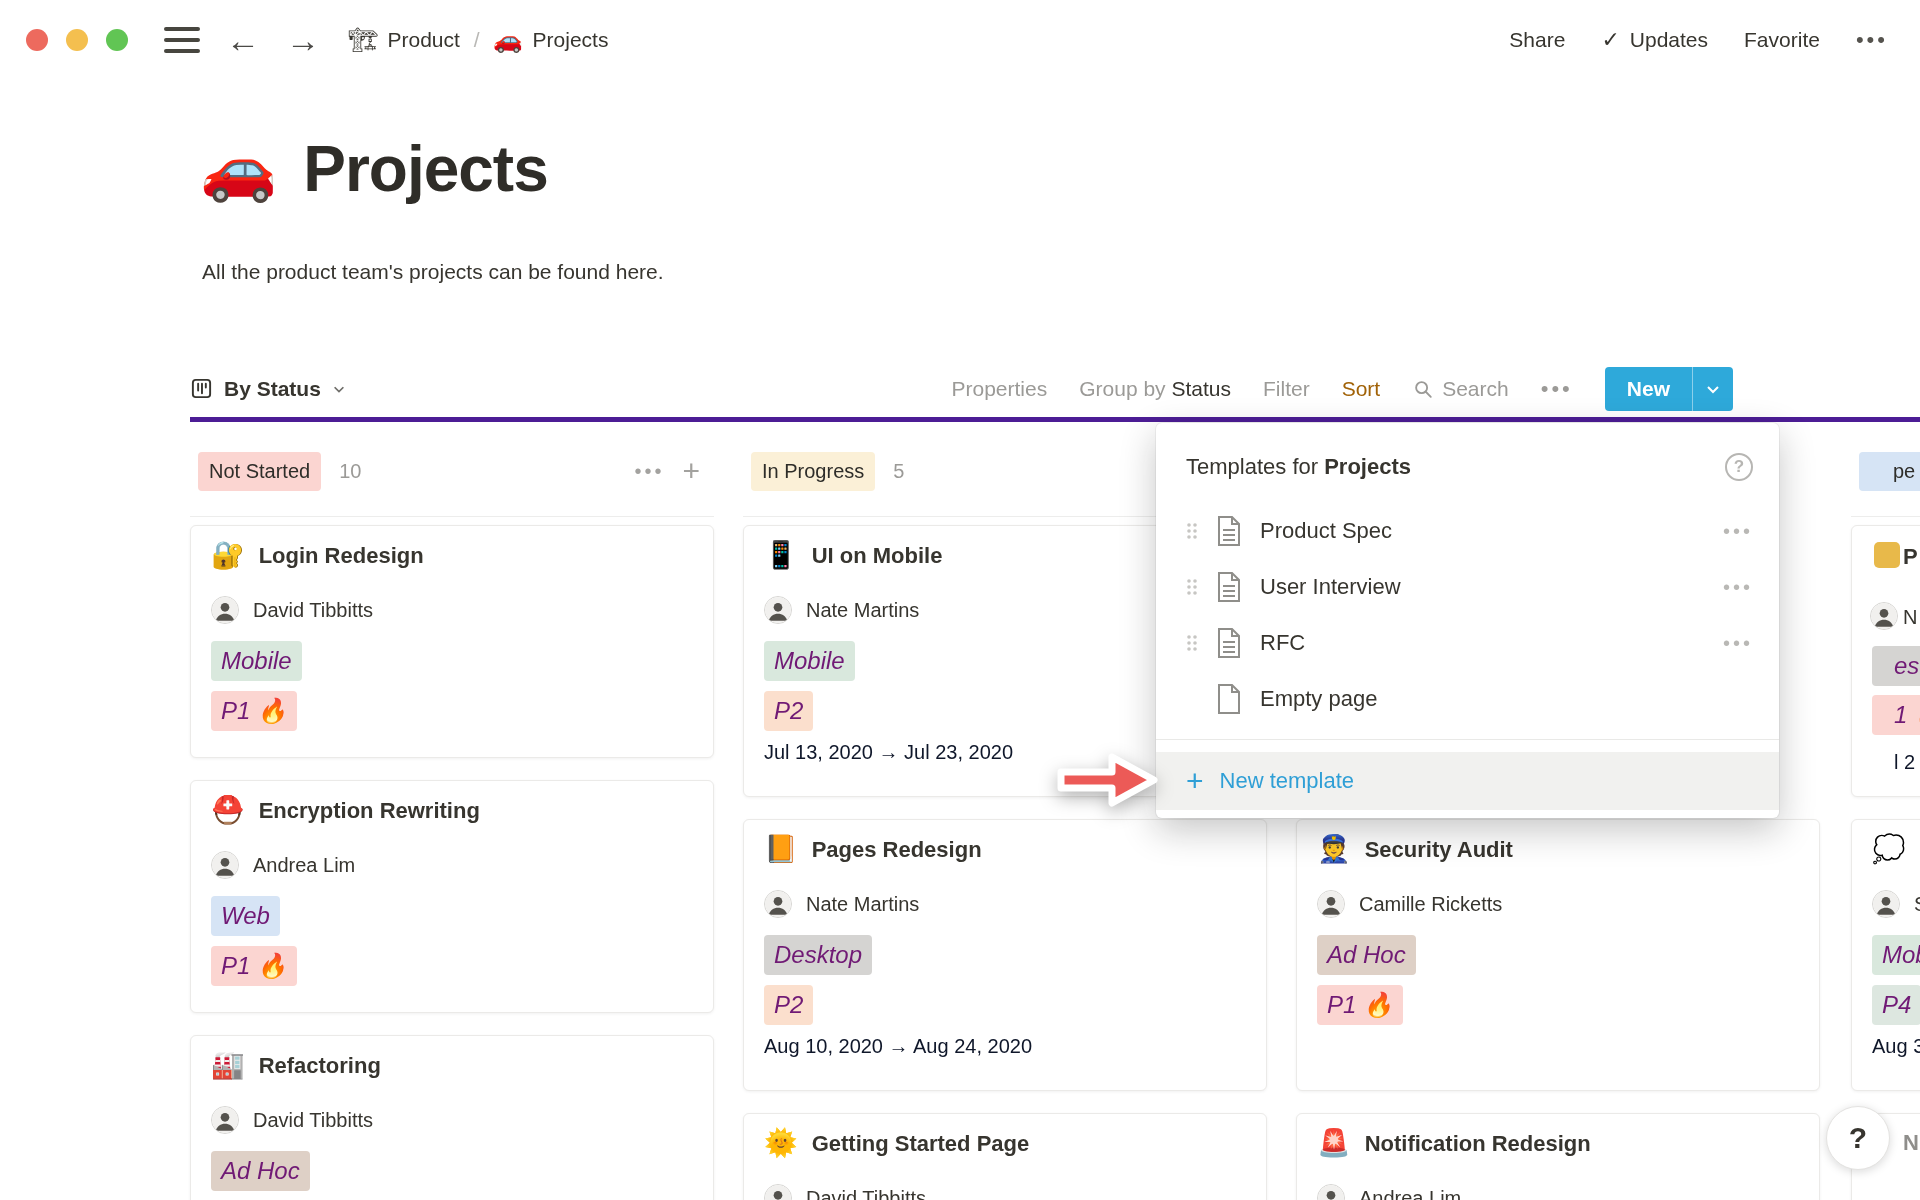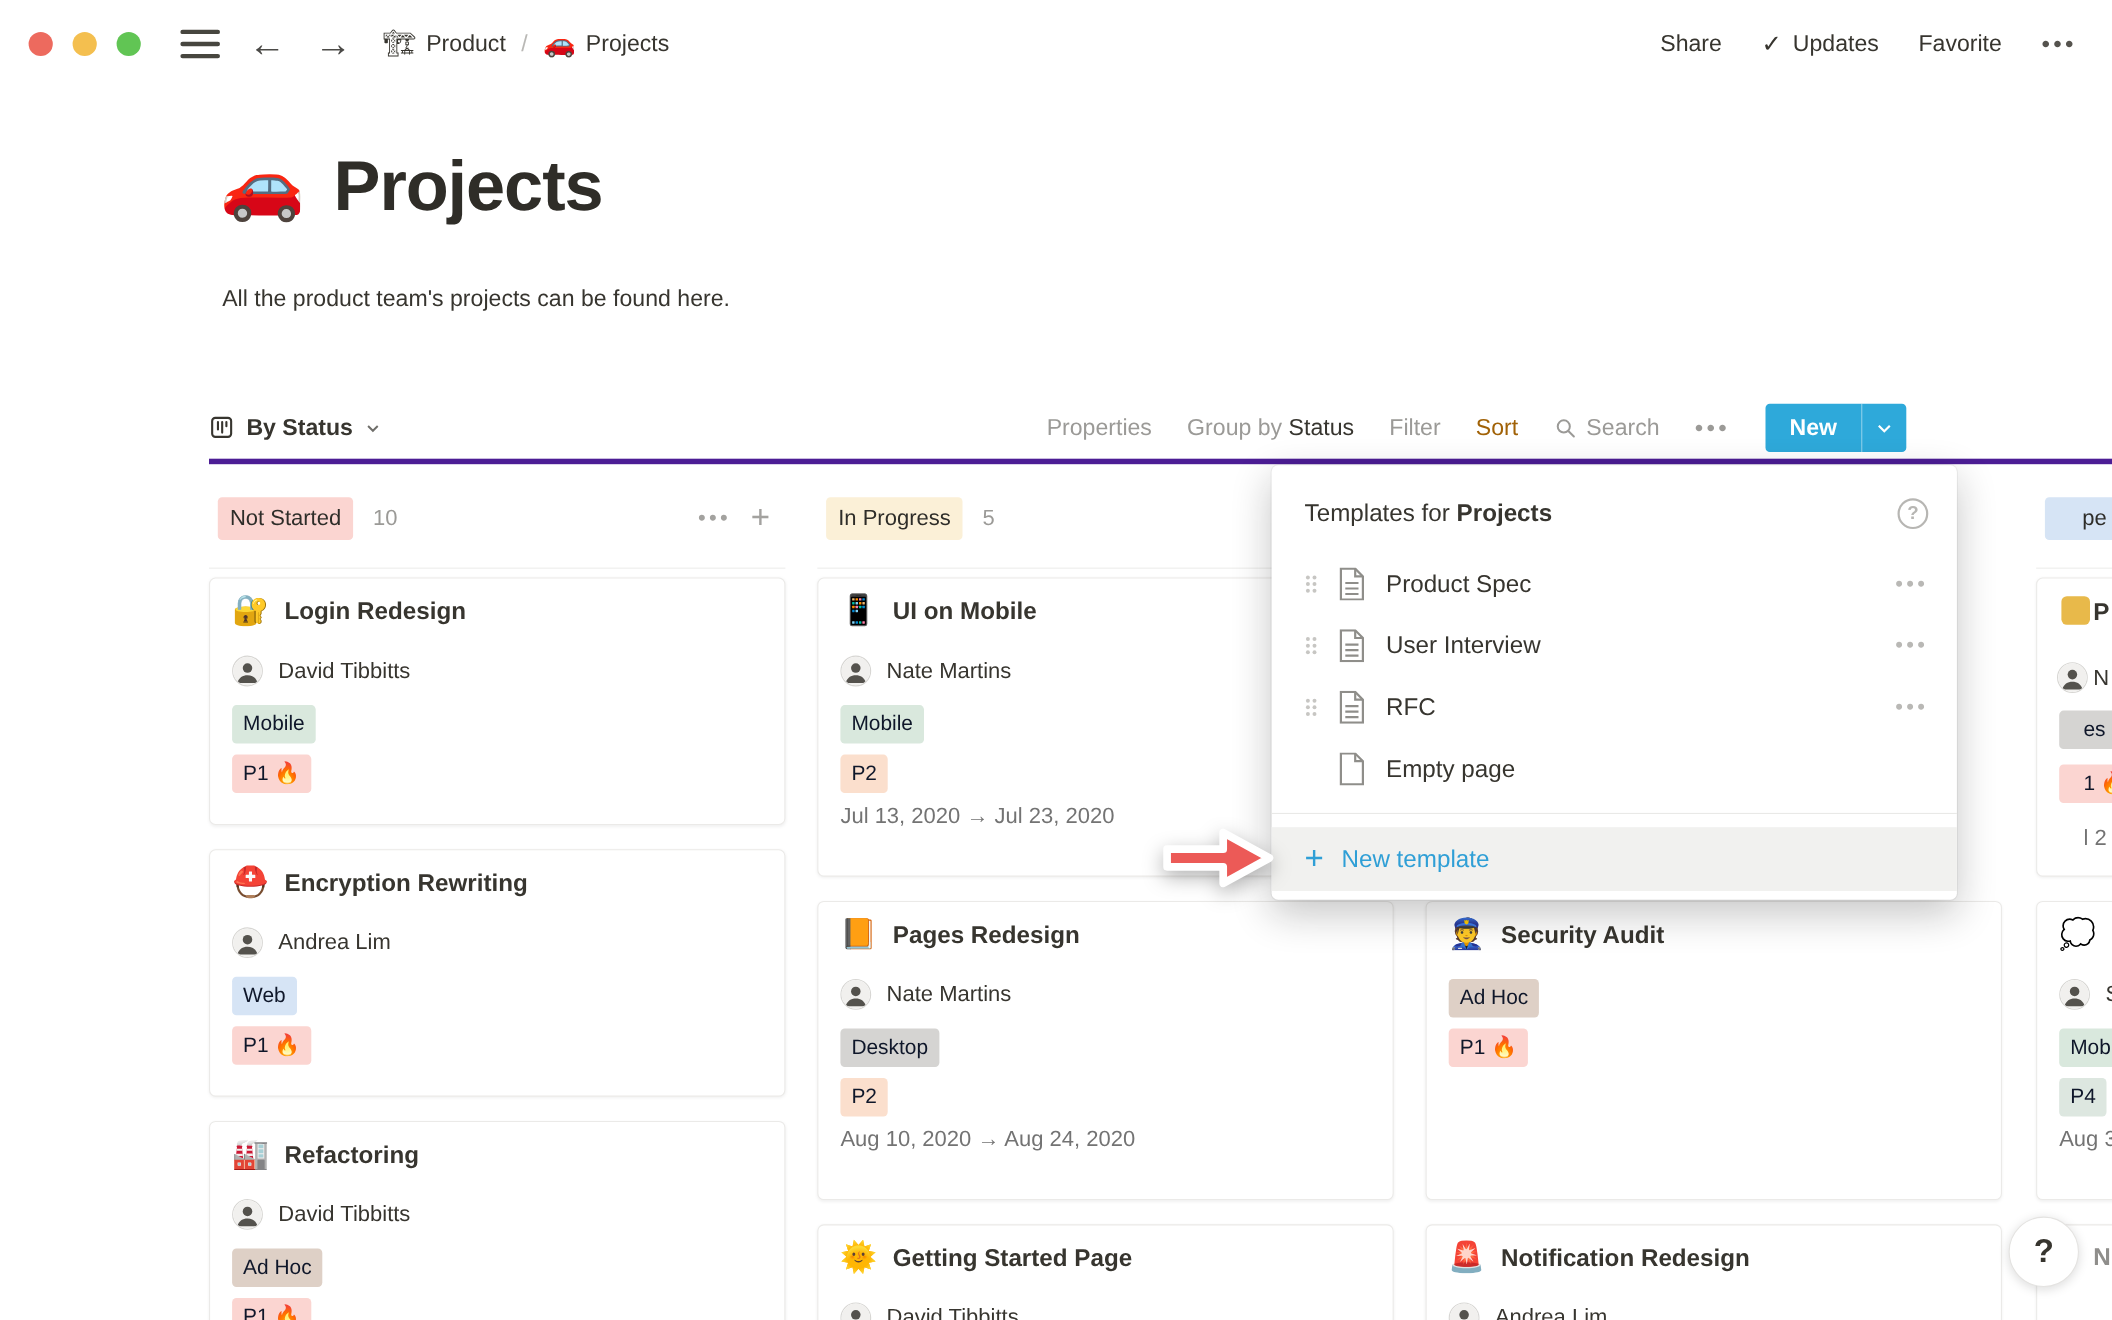--- a/index.html
+++ b/index.html
@@ -65,26 +65,26 @@
     box-shadow:0 1px 3px rgba(15,15,15,.06); padding:16px 20px; min-height:225px;
     margin-bottom:22px; position:relative; cursor:pointer; }
   .card.h-date { min-height:272px; }
   .title-row { display:flex; align-items:center; gap:14px; margin-bottom:27px; }
   .card-emoji { font-size:27px; line-height:1; min-width:30px; }
   .card-title { font-size:22px; font-weight:600; color:#37352f; white-space:nowrap; }
   .person { display:flex; align-items:center; gap:14px; margin-bottom:17px; }
   .avatar { width:28px; height:28px; border-radius:50%; border:1px solid #d7d6d3;
     overflow:hidden; background:#fff; flex:0 0 auto; }
   .person-name { font-size:20px; color:#37352f; white-space:nowrap; }
-  .tag { display:table; font-size:19px; line-height:1; padding:8px 10px; border-radius:4px;
-    color:#0f172a; margin-bottom:10px; white-space:nowrap; }
+  .tag { display:table; font-size:24px; line-height:1; padding:8px 10px; border-radius:4px;
+    color:#701a75; margin-bottom:10px; white-space:nowrap;font-style:italic; }
   .t-pink{background:#fbd5d1;} .t-yellow{background:#fbf0d7;} .t-green{background:#d9e8dd;}
   .t-blue{background:#d6e4f5;} .t-brown{background:#ded0c6;} .t-peach{background:#fbdfcd;}
   .t-gray{background:#d5d4d2;} .t-sage{background:#dde7e0;}
-  .card-dates { font-size:20px; color:#737373; margin-top:6px; white-space:nowrap; }
+  .card-dates { font-size:20px; color:#0f172a; margin-top:6px; white-space:nowrap; }
 
   
   .frag-abs { position:absolute; }
   .gold-sliver { left:22px; top:16px; width:26px; height:26px; background:#e8b94a; border-radius:5px; }
   .f-title { left:51px; top:18px; font-size:22px; font-weight:600; }
   .f-avatar { left:18px; top:76px; }
   .f-name { left:51px; top:80px; font-size:20px; }
   .f-tag1 { left:20px; top:120px; padding-left:22px; display:inline-block; }
   .f-tag2 { left:20px; top:169px; padding-left:22px; display:inline-block; }
   .f-date { left:42px; top:219px; font-size:20px; }
@@ -326,20 +326,28 @@
     </div>
   </div>
 </div>
 
 <div class="col" id="col3">
   <div class="card h-date">
     <div class="title-row">
       <span class="card-emoji">👮</span>
       <span class="card-title">Security Audit</span>
     </div>
+    <div class="person">
+      <span class="avatar"><svg width="26" height="26" viewBox="0 0 24 24">
+            <circle cx="12" cy="12" r="12" fill="#f1f0ee"></circle>
+            <circle cx="12" cy="9.5" r="4" fill="#54524d"></circle>
+            <path d="M3.5 22c1.2-4.5 4.5-6.5 8.5-6.5s7.3 2 8.5 6.5" fill="#54524d"></path>
+          </svg></span>
+      <span class="person-name">Camille Ricketts</span>
+    </div>
     <div class="tag t-brown">Ad Hoc</div>
     <div class="tag t-pink">P1 🔥</div>
   </div>
 
   <div class="card">
     <div class="title-row">
       <span class="card-emoji">🚨</span>
       <span class="card-title">Notification Redesign</span>
     </div>
     <div class="person">

